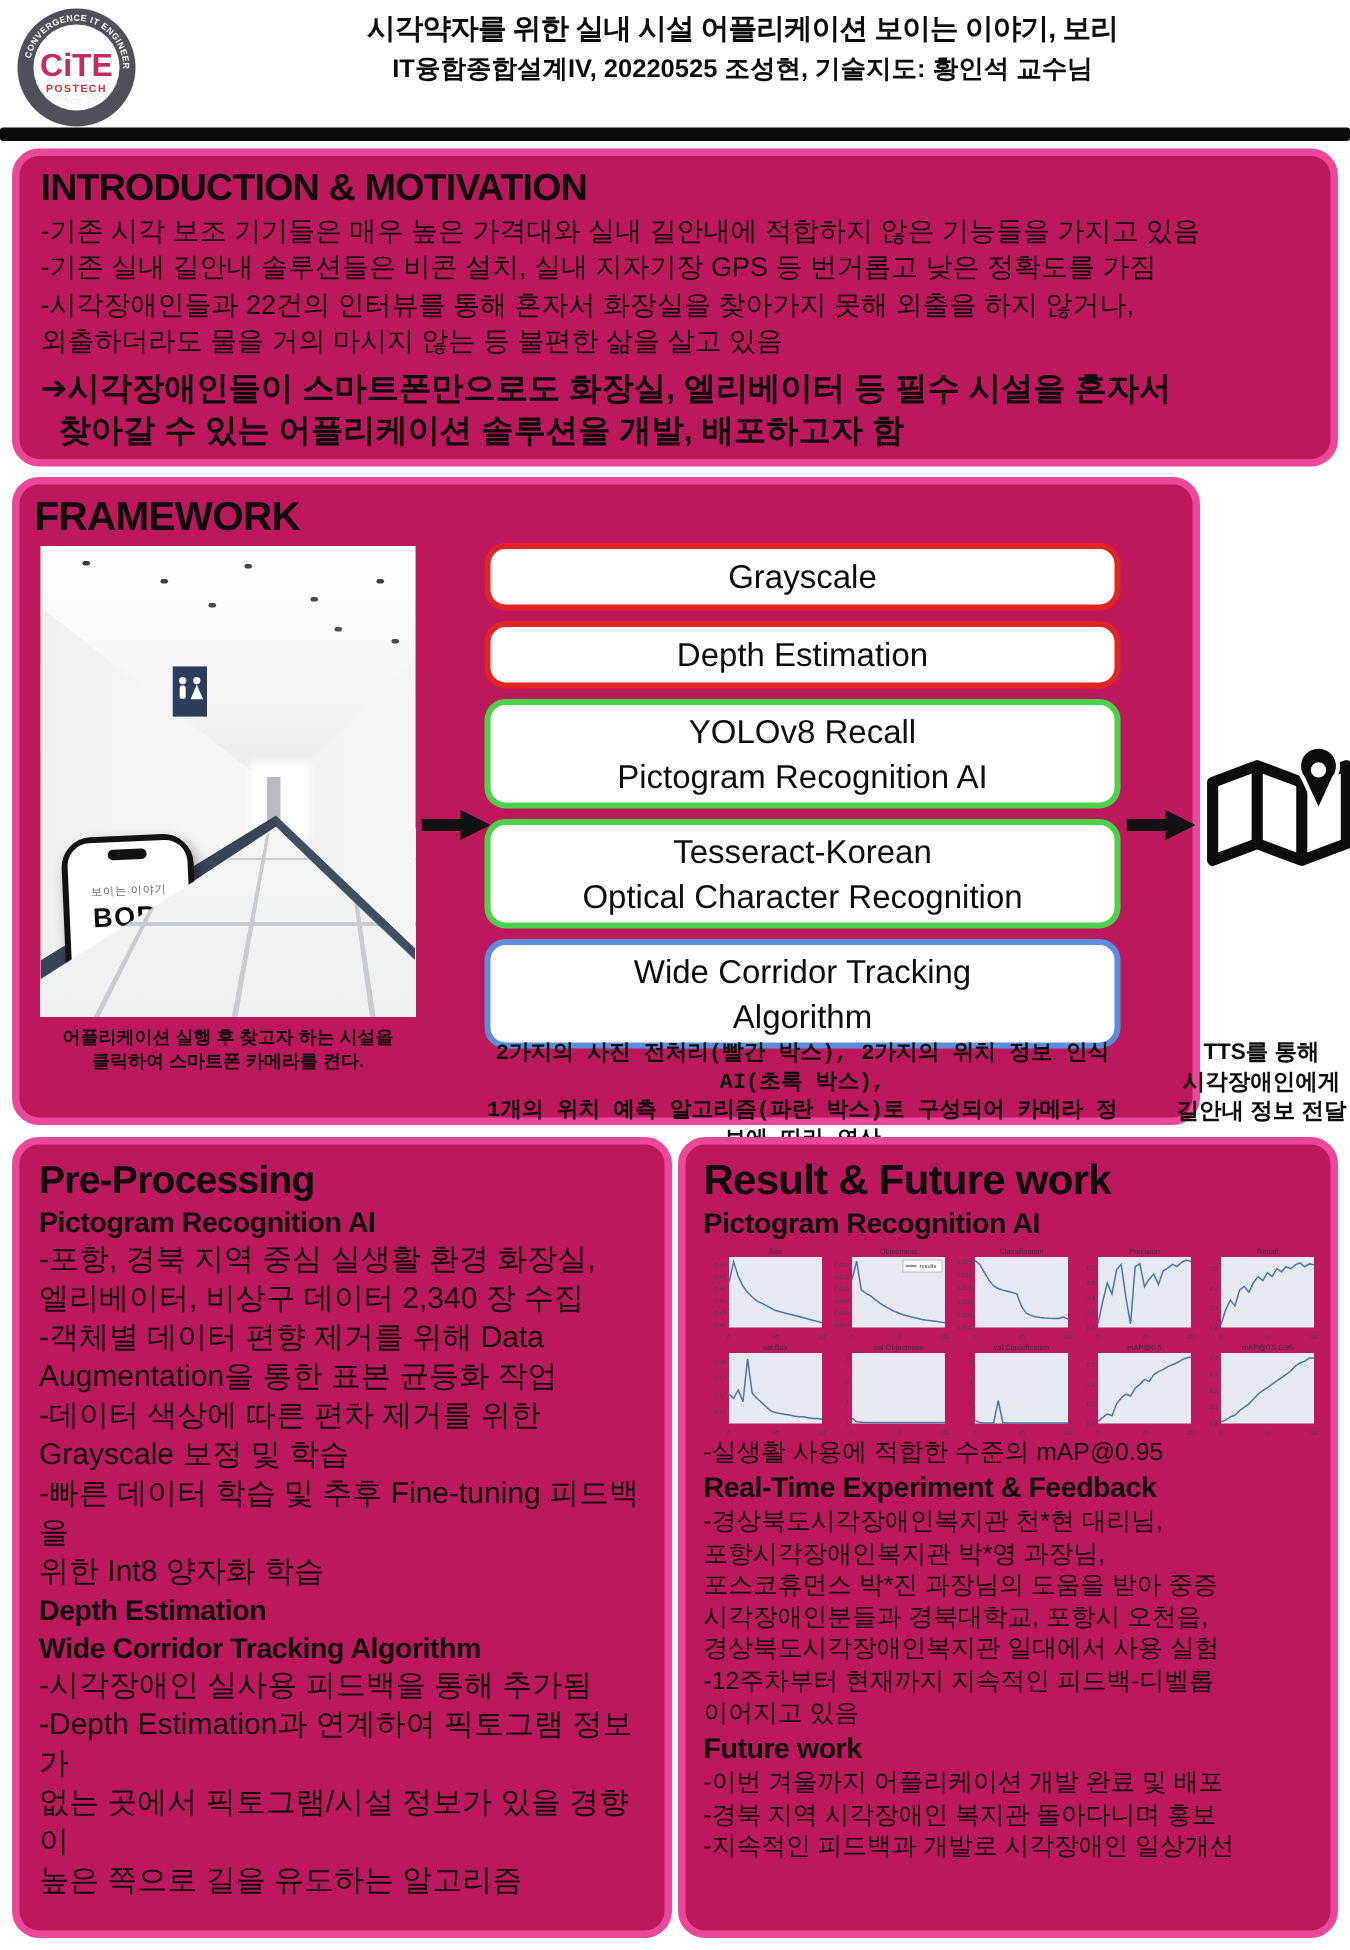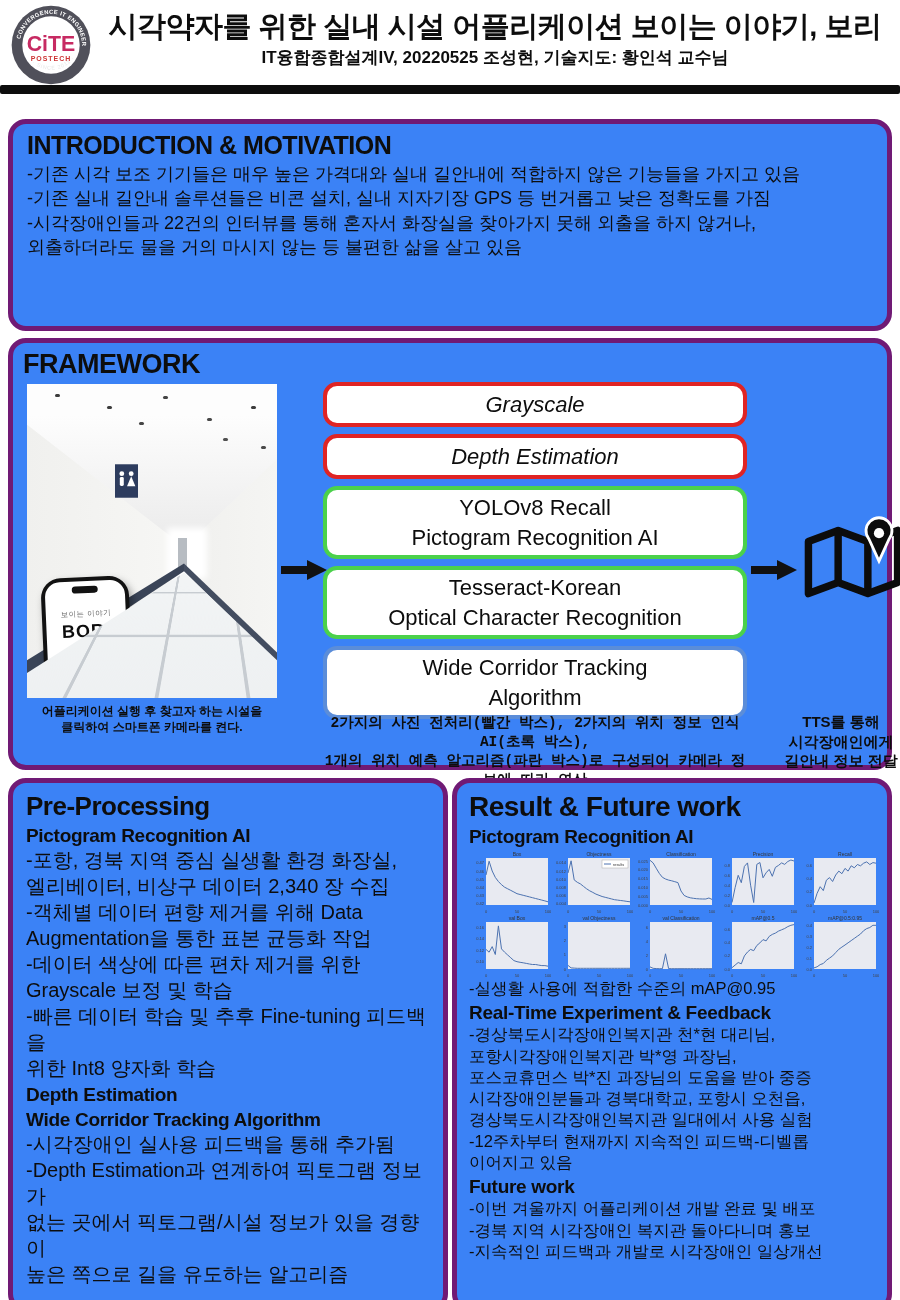--- a/index.html
+++ b/index.html
@@ -3,34 +3,34 @@
 <meta charset="utf-8">
 <style>
   html,body{margin:0;padding:0;background:#fff;}
   body{width:900px;height:1300px;position:relative;overflow:hidden;
        font-family:"Liberation Sans","DejaVu Sans",sans-serif;color:#0d0d0d;}
   .poster{position:absolute;inset:0;background:#fff;}
   
   header{position:absolute;left:0;top:0;width:900px;height:86px;}
   .logo{position:absolute;left:10px;top:4px;width:82px;height:82px;}
   .head-text{position:absolute;left:100px;top:8px;width:790px;text-align:center;}
-  .title{font-size:29px;font-weight:900;letter-spacing:-0.5px;line-height:1.25;}
+  .title{font-size:19px;font-weight:900;letter-spacing:-0.5px;line-height:1.25;}
   .subtitle{font-size:17px;font-weight:800;margin-top:2px;}
   .hr-bar{position:absolute;left:0;top:85px;width:900px;height:9px;background:#0d0d0d;border-radius:2px;}
   
-  .sec{position:absolute;border:5px solid #701a75;border-radius:18px;background:#3b82f6;box-sizing:border-box;margin-top:20px;}
+  .sec{position:absolute;border:5px solid #ec4899;border-radius:18px;background:#be185d;box-sizing:border-box;}
   .sec h2{margin:0 0 2px 0;font-weight:900;letter-spacing:-0.5px;}
   .pl{white-space:pre-line;}
   
   .sec-intro{left:8px;top:99px;width:884px;height:212px;padding:7px 14px;}
   .sec-intro h2{font-size:25px;}
   .intro-body{margin:0;font-size:18px;line-height:1.36;font-weight:500;}
   .intro-goal{margin:5px 0 0 0;font-size:21.5px;line-height:1.32;font-weight:900;}
   
-  .sec-fw{left:8px;top:318px;width:884px;height:432px;padding:6px 10px;}
+  .sec-fw{left:8px;top:318px;width:792px;height:432px;padding:6px 10px;}
   .sec-fw h2{font-size:27px;}
   .fw-canvas{position:relative;width:100%;height:388px;}
   .corridor{position:absolute;left:4px;top:2px;width:250px;height:314px;overflow:hidden;
             background:linear-gradient(180deg,#f7f7f6,#ededec);}
   .clayer{position:absolute;inset:0;}
   .c-ceiling{clip-path:polygon(0 0,100% 0,100% 24%,63% 52%,0 13%);
              background:linear-gradient(180deg,#fdfdfd 10%,#d9d9d9 90%);}
   .c-lwall{clip-path:polygon(0 13%,63% 52%,63% 60%,0 92%);
            background:linear-gradient(90deg,#f0f0ee,#fbfbf9);}
   .c-rwall{clip-path:polygon(63% 52%,100% 24%,100% 88%,63% 60%);
@@ -59,21 +59,21 @@
   .app-name{font-size:18px;font-weight:900;letter-spacing:1px;margin-top:2px;}
   .cane{position:absolute;left:50%;bottom:14px;transform:translateX(-50%);width:34px;height:48px;}
   
   .arrow{position:absolute;width:46px;height:24px;}
   .a1{left:258px;top:176px;}
   .a2{left:728px;top:176px;}
   .fw-boxes{position:absolute;left:300px;top:0;width:424px;}
   .fw-box{box-sizing:border-box;width:100%;border:4px solid #e02424;border-radius:14px;background:#fff;
           text-align:center;font-size:22px;font-weight:500;line-height:1.35;margin-bottom:7px;
           display:flex;align-items:center;justify-content:center;}
-  .fw-box.h1{height:45px;font-style:italic;}
+  .fw-box.h1{height:45px;}
   .fw-box.h2x{height:73px;}
   .mapicon{position:absolute;left:778px;top:130px;width:104px;height:100px;}
   .fw-cap{position:absolute;font-weight:800;text-align:center;line-height:1.3;}
   .cap-left{left:0;top:322px;width:258px;font-size:12px;}
   .cap-mid{left:296px;top:332px;width:432px;font-size:14.5px;font-family:Liberation Mono, monospace;}
   .cap-right{left:752px;top:330px;width:132px;font-size:15px;}
   
   .sec-pre{left:8px;top:758px;width:440px;height:534px;padding:8px 13px;}
   .sec-pre h2{font-size:26px;}
   .sec-res{left:452px;top:758px;width:440px;height:534px;padding:8px 12px;}
@@ -115,20 +115,22 @@
     </div>
   </header>
   <div class="hr-bar"></div>
 
   <section class="sec sec-intro">
     <h2>INTRODUCTION &amp; MOTIVATION</h2>
     <p class="intro-body pl">-기존 시각 보조 기기들은 매우 높은 가격대와 실내 길안내에 적합하지 않은 기능들을 가지고 있음
 -기존 실내 길안내 솔루션들은 비콘 설치, 실내 지자기장 GPS 등 번거롭고 낮은 정확도를 가짐
 -시각장애인들과 22건의 인터뷰를 통해 혼자서 화장실을 찾아가지 못해 외출을 하지 않거나,
 외출하더라도 물을 거의 마시지 않는 등 불편한 삶을 살고 있음</p>
+    <p class="intro-goal pl">➔시각장애인들이 스마트폰만으로도 화장실, 엘리베이터 등 필수 시설을 혼자서
+&nbsp;&nbsp;찾아갈 수 있는 어플리케이션 솔루션을 개발, 배포하고자 함</p>
   </section>
 
   <section class="sec sec-fw">
     <h2>FRAMEWORK</h2>
     <div class="fw-canvas">
 
       <div class="corridor">
         <div class="clayer c-ceiling"></div>
         <div class="clayer c-lwall"></div>
         <div class="clayer c-rwall"></div>

